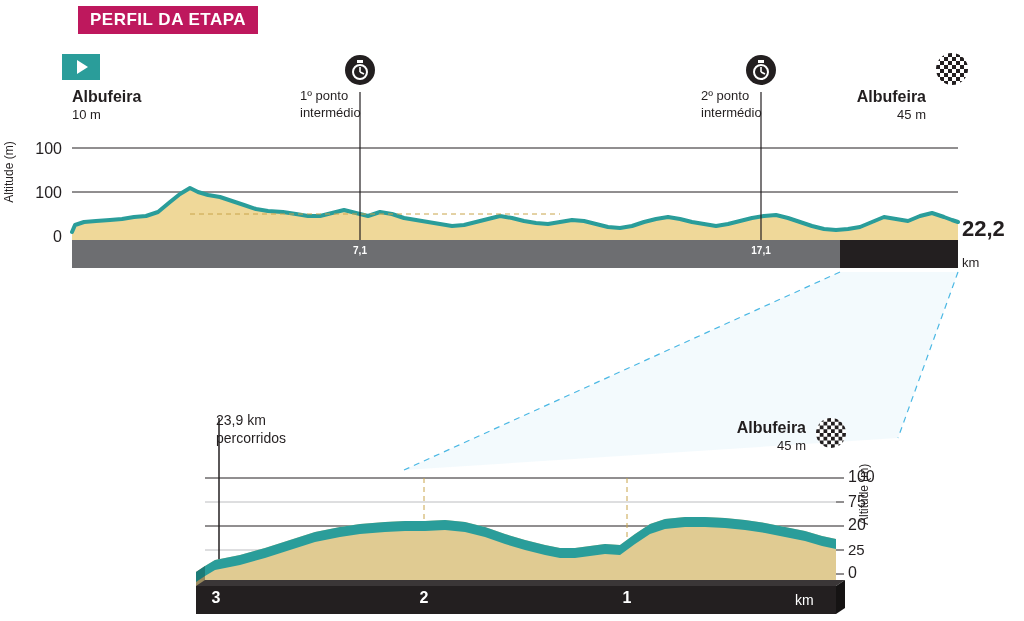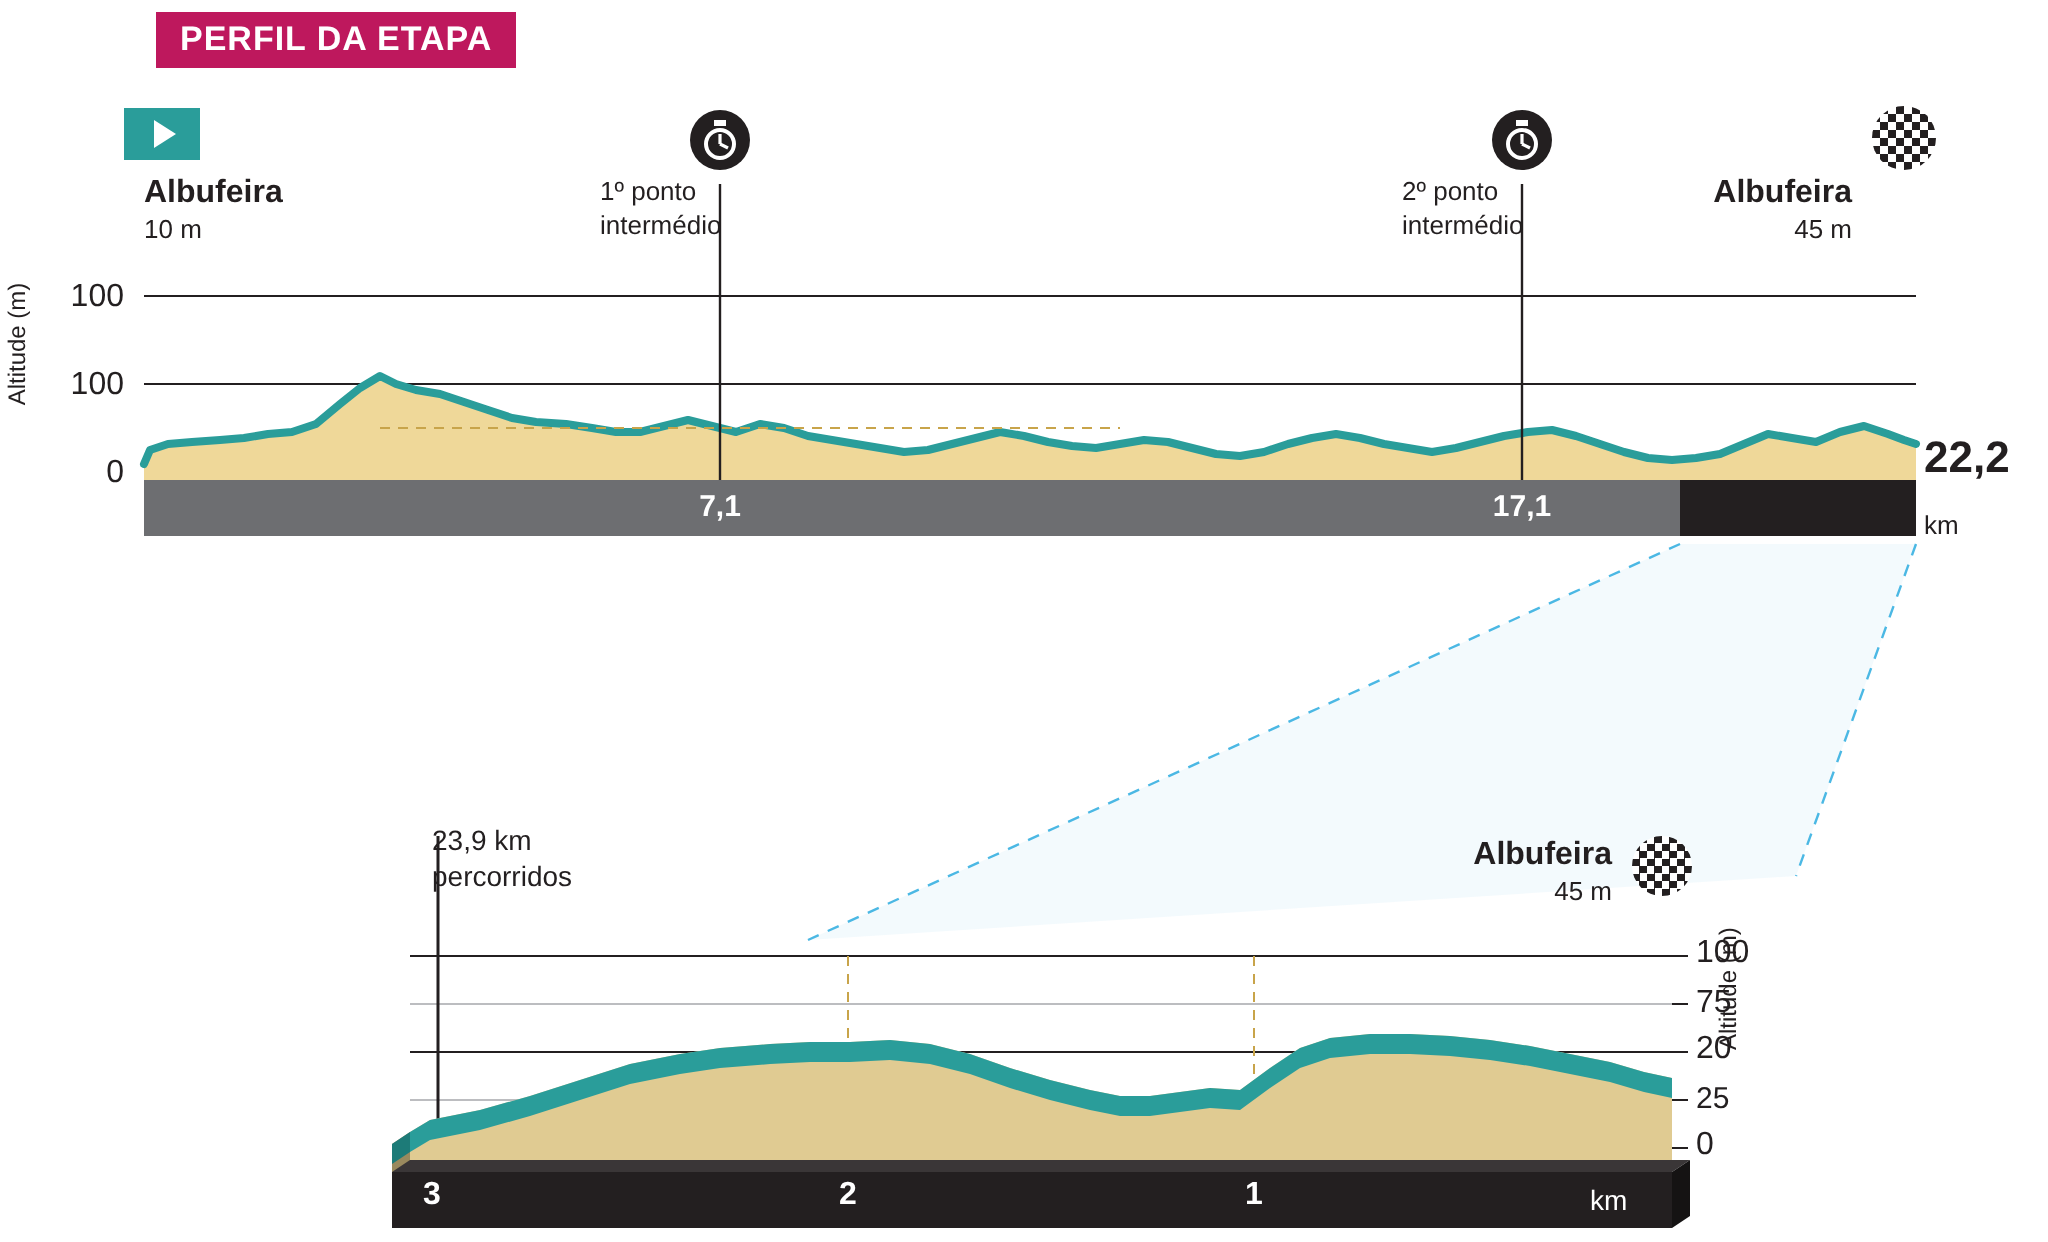--- a/index.html
+++ b/index.html
@@ -94,21 +94,21 @@
   .finish-flag.small {
     width: 30px; height: 30px;
     background:
       repeating-conic-gradient(#231f20 0 25%, #ffffff 0 50%) 0 0 / 7.5px 7.5px;
   }
 
   
   .bar-tick {
     position: absolute;
     color: #ffffff;
-    font-size: 15px;
+    font-size: 10px;
     font-weight: bold;
     text-align: center;
   }
   .zoom-bar-tick {
     position: absolute;
     color: #ffffff;
     font-size: 16px;
     font-weight: bold;
     text-align: center;
   }

